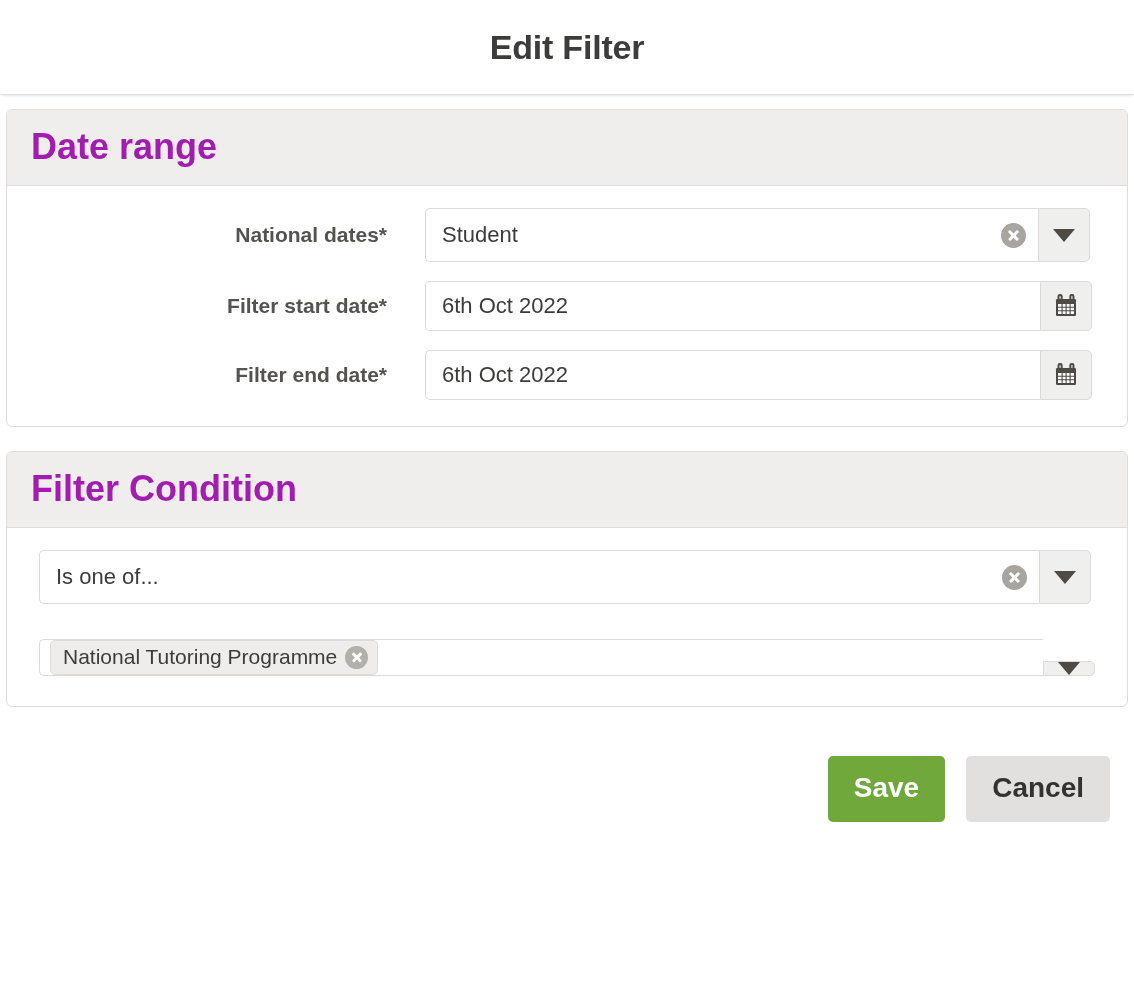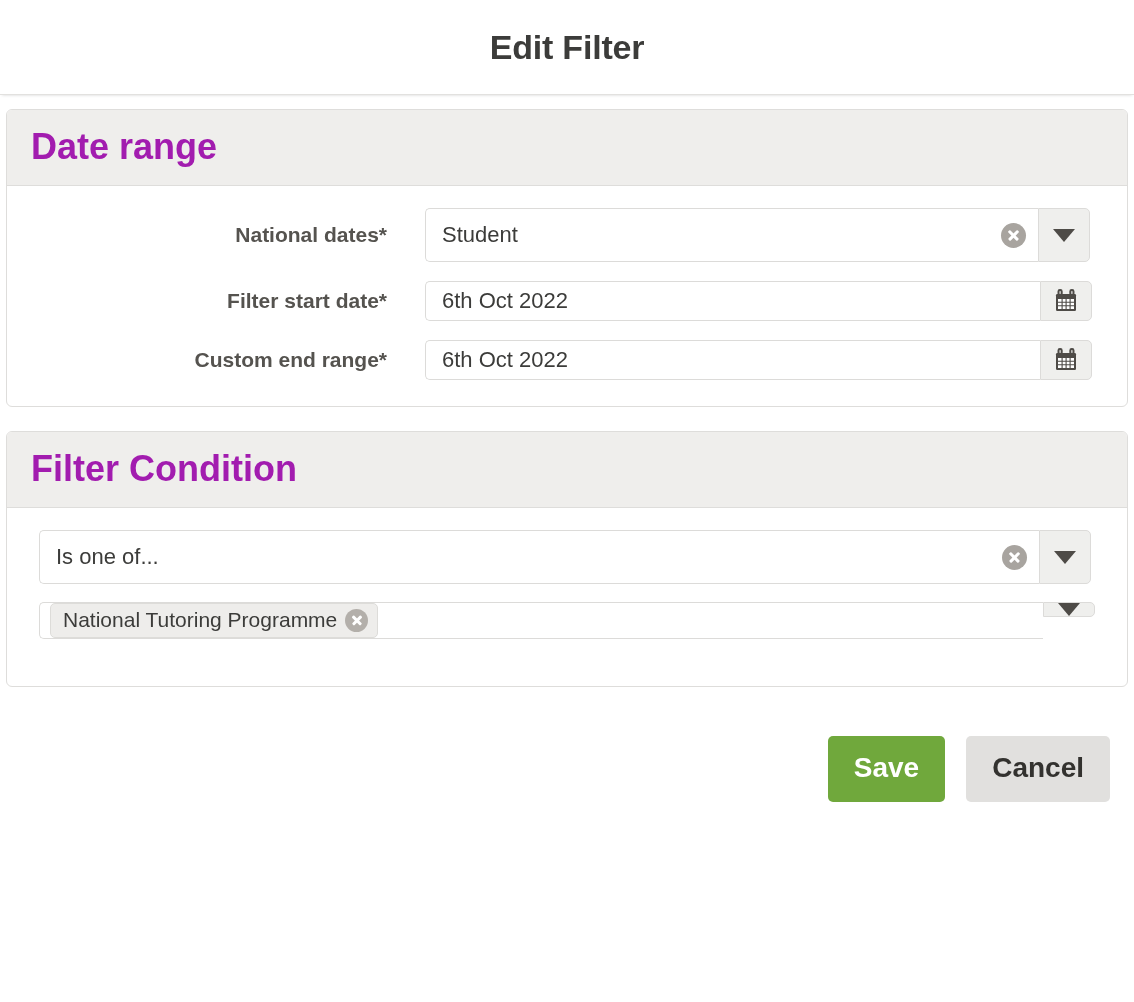--- a/index.html
+++ b/index.html
@@ -151,21 +151,21 @@
     background: #ffffff;
     border-radius: 1px;
   }
   .clear-icon::before { transform: rotate(45deg); }
   .clear-icon::after  { transform: rotate(-45deg); }
 
   
   .dateinput {
     display: flex;
     align-items: stretch;
-    height: 40px;
+    height: 50px;
   }
   .dateinput-field {
     background: #fff;
     border: 1px solid #dcdbd9;
     border-right: none;
     border-radius: 5px 0 0 5px;
     display: flex; align-items: center;
     padding: 0 12px 0 16px;
     font-size: 22px;
     color: #3c3c3a;
@@ -177,21 +177,21 @@
     border-radius: 0 5px 5px 0;
     display: flex; align-items: center; justify-content: center;
   }
 
   
   .fc-body { padding: 22px 32px 30px 32px; }
   .fc-row { margin-bottom: 18px; }
   .fc-row:last-child { margin-bottom: 0; }
 
   .tagfield {
-    display: flex; align-items: flex-start; height: 54px;
+    display: flex; align-items: flex-end; height: 54px;
   }
   .tagfield-field {
     flex: 1;
     background: #fff;
     border: 1px solid #dcdbd9;
     border-right: none;
     border-radius: 5px 0 0 5px;
     display: flex; align-items: center;
     padding: 0 10px 0 10px;
   }
@@ -277,21 +277,21 @@
                     <line x1="5" y1="14.3" x2="21" y2="14.3"></line>
                     <line x1="5" y1="17.7" x2="21" y2="17.7"></line>
                   </g>
                 </svg>
               </div>
             </div>
           </div>
         </div>
 
         <div class="form-row">
-          <div class="form-label">Custom end range*</div>
+          <div class="form-label">Filter end date*</div>
           <div class="form-control-wrap">
             <div class="dateinput" style="width:667px;">
               <div class="dateinput-field" style="width:615px;">6th Oct 2022</div>
               <div class="dateinput-btn">
                 <svg width="26" height="26" viewBox="0 0 26 26">
                   <rect x="5.5" y="2" width="3.2" height="5" rx="1.4" fill="none" stroke="#4e4b47" stroke-width="2"></rect>
                   <rect x="17.3" y="2" width="3.2" height="5" rx="1.4" fill="none" stroke="#4e4b47" stroke-width="2"></rect>
                   <rect x="3" y="6" width="20" height="17" rx="1.2" fill="#4e4b47"></rect>
                   <rect x="5" y="11" width="16" height="10" fill="#ffffff"></rect>
                   <g stroke="#4e4b47" stroke-width="1.1">

